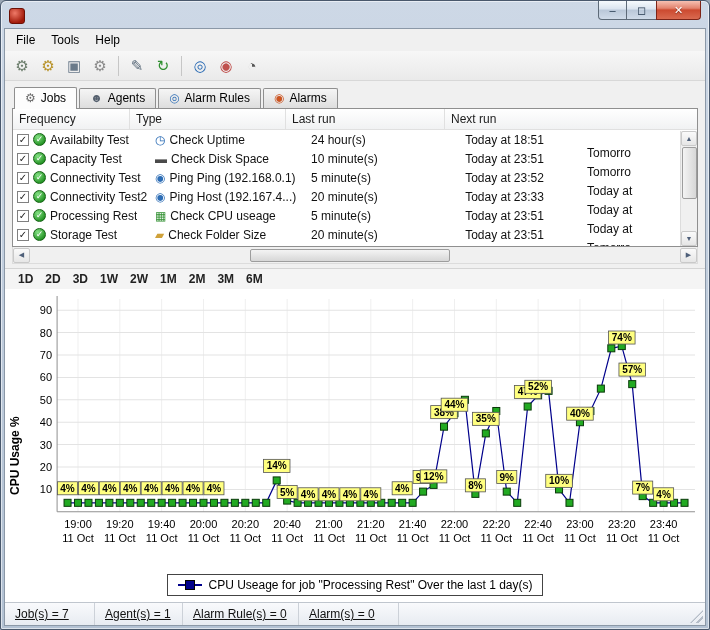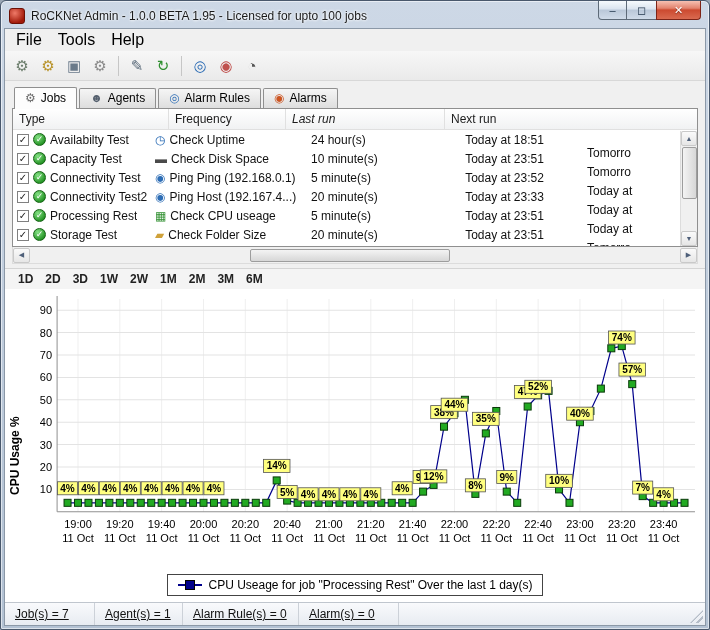--- a/index.html
+++ b/index.html
@@ -16,38 +16,38 @@
   .wbtn { height:19px; width:29px; display:flex; align-items:center; justify-content:center;
     font-size:11px; color:#23374c; border:1px solid #5d6a78; border-top:none;
     background:linear-gradient(#f6fafd 0%, #dae4ef 45%, #b9c7d8 50%, #d0dbe9 100%); }
   .wbtn.min { border-radius:0 0 0 4px; }
   .wbtn.max { border-left:none; border-right:none; }
   .wbtn.close { width:45px; color:#fff; border-color:#7d2417; border-radius:0 0 4px 0;
     background:linear-gradient(#f6c0b2 0%, #e2836e 40%, #cc4a30 50%, #d96a50 100%); text-shadow:0 1px 1px rgba(0,0,0,.4); }
   
   .client { flex:1; margin:0 3px 3px; background:#f0f0f0; border:1px solid #8b98a7;
     display:flex; flex-direction:column; overflow:hidden; }
-  .menubar { height:22px; display:flex; align-items:center; padding:0 3px; font-size:16px; background:#f0f0f0; }
+  .menubar { height:22px; display:flex; align-items:center; padding:0 3px; font-size:12px; background:#f0f0f0; }
   .menu-item { padding:3px 8px; }
   .toolbar { height:30px; display:flex; align-items:center; padding:0 5px; gap:2px;
     background:linear-gradient(#f7f7f7,#eaeaea); border-bottom:1px solid #d8d8d8; }
   .tbtn { width:24px; height:24px; display:flex; align-items:center; justify-content:center; font-size:15px; border-radius:2px; }
   .tsep { width:1px; height:20px; background:#c6c6c6; margin:0 4px; }
   
   .tabs-area { padding:5px 7px 4px 7px; background:#f0f0f0; }
   .tabs-row { display:flex; align-items:flex-end; height:22px; padding-left:2px; position:relative; z-index:2; }
   .tab { display:flex; align-items:center; gap:5px; height:20px; margin-right:2px; padding:2px 10px 3px;
     font-size:12px; border:1px solid #8f8f8f; border-bottom:none; border-radius:2px 2px 0 0;
     background:linear-gradient(#f5f5f5,#dedede); }
   .tab.active { background:#fdfdfd; height:22px; margin-bottom:-1px; }
   .tab-icon { font-size:12px; }
   .panel { position:relative; height:139px; background:#fff; border:1px solid #8f8f8f; overflow:hidden; }
   .thead { display:flex; height:21px; background:linear-gradient(#ffffff,#f1f2f3); border-bottom:1px solid #e0e0e0; }
   .hcell { font-size:12px; color:#1c1c1c; padding:3px 0 0 6px; border-right:1px solid #e0e0e0; white-space:nowrap; overflow:hidden; }
-  .w-name{width:136px;} .w-type{width:156px;} .w-freq{width:117px;} .w-last{width:159px;font-style:italic;} .w-next{flex:1; border-right:none;}
+  .w-name{width:136px;} .w-type{width:156px;} .w-freq{width:117px;} .w-last{width:159px;} .w-next{flex:1; border-right:none;}
   .trow { display:flex; height:19px; align-items:center; font-size:12px; color:#111; }
   .cell { white-space:nowrap; overflow:hidden; padding-left:6px; }
   .c-name { width:136px; display:flex; align-items:center; gap:4px; padding-left:4px; }
   .c-type { width:156px; display:flex; align-items:center; }
   .c-freq { width:117px; } .c-last { width:159px;text-align:center; } .c-next { flex:1;margin-top:26px; }
   .cb { flex:0 0 auto; width:12px; height:12px; border:1px solid #808080; background:#fff;
     font-size:10px; line-height:10px; text-align:center; color:#222; }
   .status-ok { flex:0 0 auto; width:13px; height:13px; border-radius:50%; border:1px solid #156315;
     background:radial-gradient(circle at 35% 30%, #86e286, #1f8f1f 78%); color:#fff; font-size:9px; line-height:11px; text-align:center; }
   .name-txt { white-space:nowrap; overflow:hidden; }
@@ -90,21 +90,20 @@
     background:repeating-linear-gradient(135deg, transparent 0 3px, #b4bcc7 3px 5px);
     clip-path:polygon(100% 0, 100% 100%, 0 100%); }
 </style>
 </head>
 <body>
 
 <div class="window">
 
   <div class="titlebar">
     <span class="app-icon"></span>
-    <span class="title">RoCKNet Admin - 1.0.0 BETA 1.95 - Licensed for upto 100 jobs</span>
     <div class="win-controls">
       <span class="wbtn min">–</span>
       <span class="wbtn max">◻</span>
       <span class="wbtn close">✕</span>
     </div>
   </div>
 
   <div class="client">
 
     <div class="menubar">
@@ -160,22 +159,22 @@
           <span>Alarm Rules</span>
         </div>
         <div class="tab">
           <span class="tab-icon" style="color: rgb(204, 85, 34);">◉</span>
           <span>Alarms</span>
         </div>
       </div>
 
       <div class="panel">
         <div class="thead">
+          <div class="hcell w-freq">Frequency</div>
           <div class="hcell w-type">Type</div>
-          <div class="hcell w-freq">Frequency</div>
           <div class="hcell w-last">Last run</div>
           <div class="hcell w-next">Next run</div>
         </div>
 
         <div class="trow">
           <div class="cell c-name">
             <span class="cb">✓</span>
             <span class="status-ok">✓</span>
             <span class="name-txt">Availabilty Test</span>
           </div>

